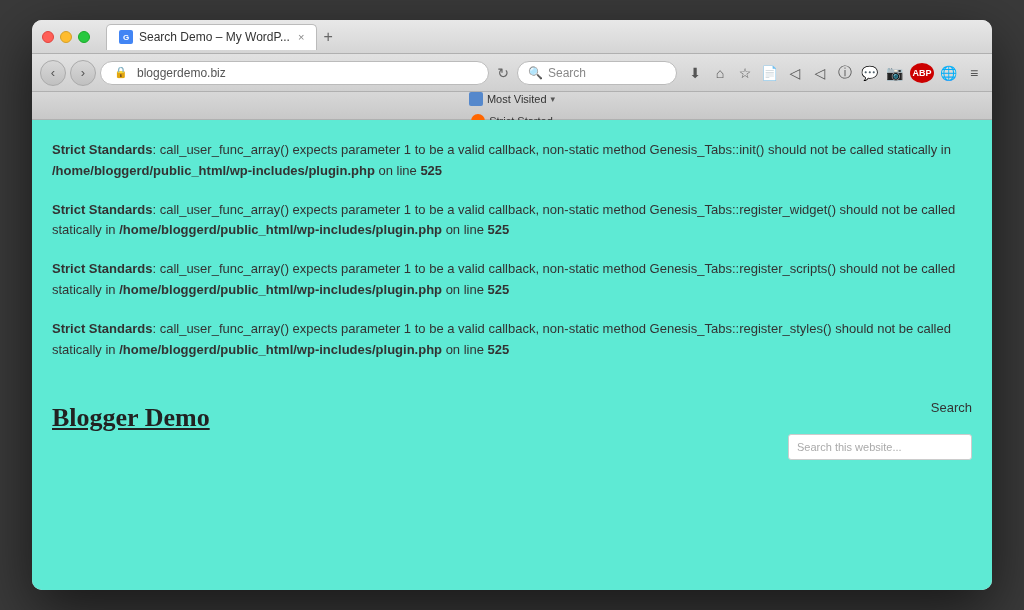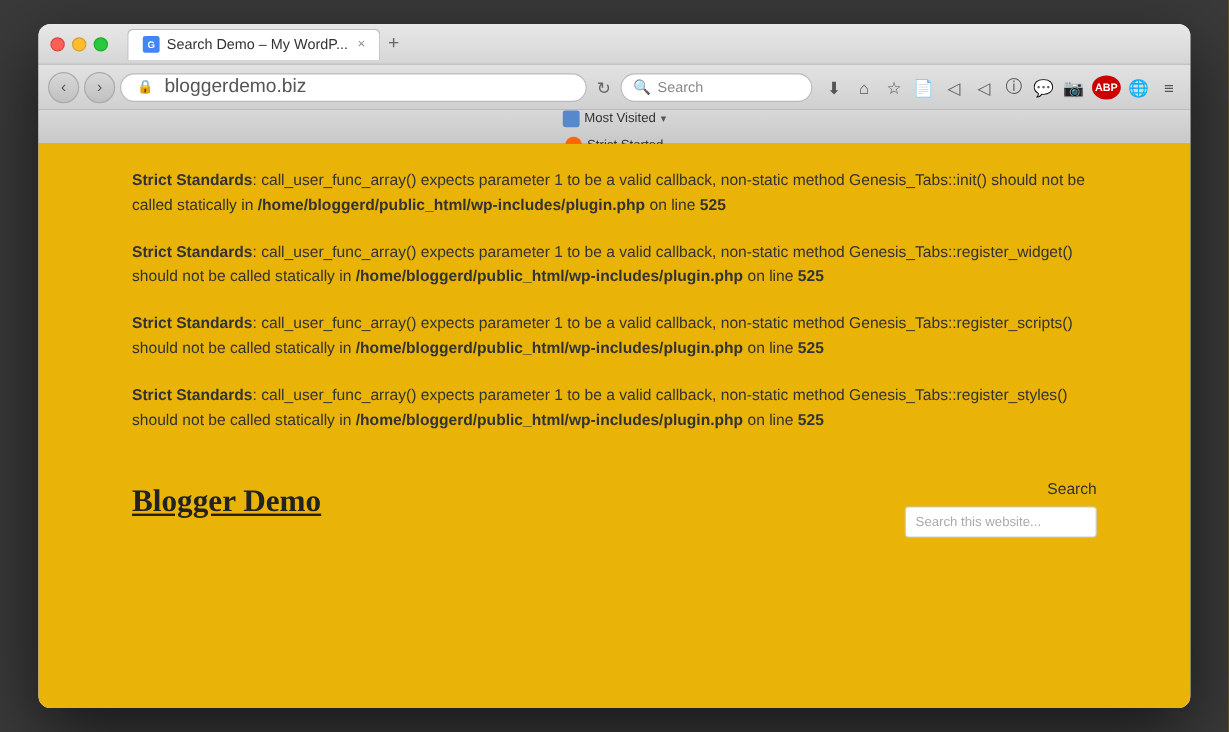--- a/index.html
+++ b/index.html
@@ -135,21 +135,21 @@
       background: white;
       padding: 0 10px;
       font-size: 12px;
       color: #333;
       display: flex;
       align-items: center;
       gap: 6px;
     }
 
     .address-text {
-      font-size: 16px;
+      font-size: 12px;
       color: #555;
     }
 
     .reload-btn {
       font-size: 14px;
       color: #666;
       cursor: pointer;
       margin: 0 4px;
     }
 
@@ -245,24 +245,24 @@
       border-radius: 1px;
       display: flex;
       align-items: center;
       justify-content: center;
       font-size: 8px;
       color: #555;
     }
 
     
     .page-content {
-      background: #eab308;
+      background: #5eead4;
       flex: 1;
       overflow-y: auto;
-      padding: 20px 78px;
+      padding: 20px 20px;
       font-size: 13px;
       line-height: 1.5;
       color: #333;
     }
 
     .error-block {
       margin-bottom: 18px;
     }
 
     .error-block p {
@@ -304,22 +304,22 @@
     .search-label {
       font-size: 13px;
       color: #333;
     }
 
     .search-widget {
       text-align: right;
     }
 
     .search-input-widget {
-      margin-top: 4px;
-      width: 160px;
+      margin-top: 16px;
+      width: 184px;
       height: 26px;
       border: 1px solid #ccc;
       border-radius: 3px;
       padding: 0 8px;
       font-size: 11px;
       color: #aaa;
       background: white;
       display: flex;
       align-items: center;
     }

